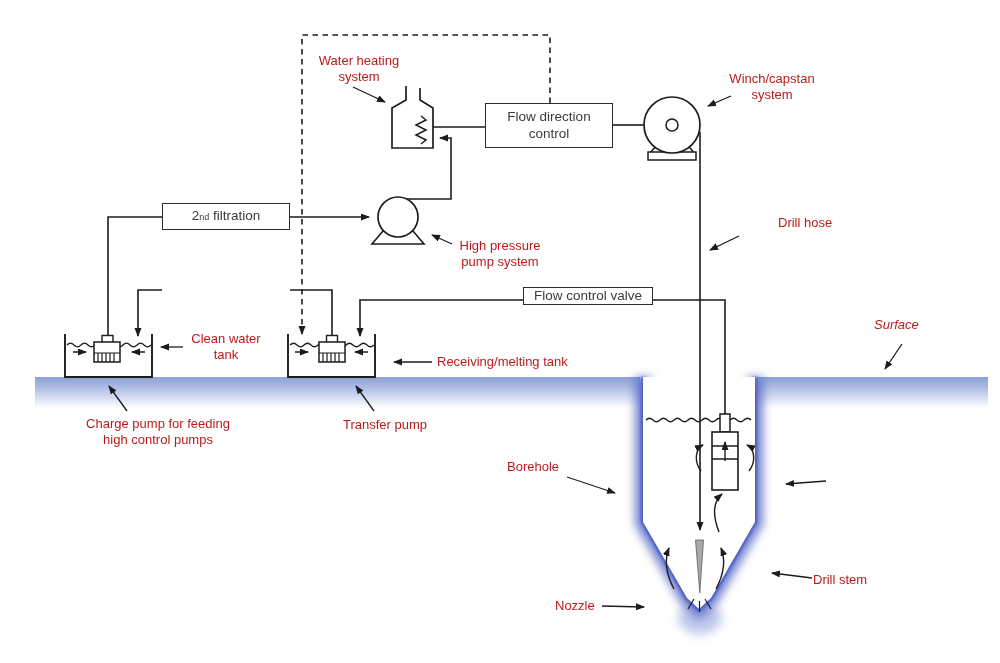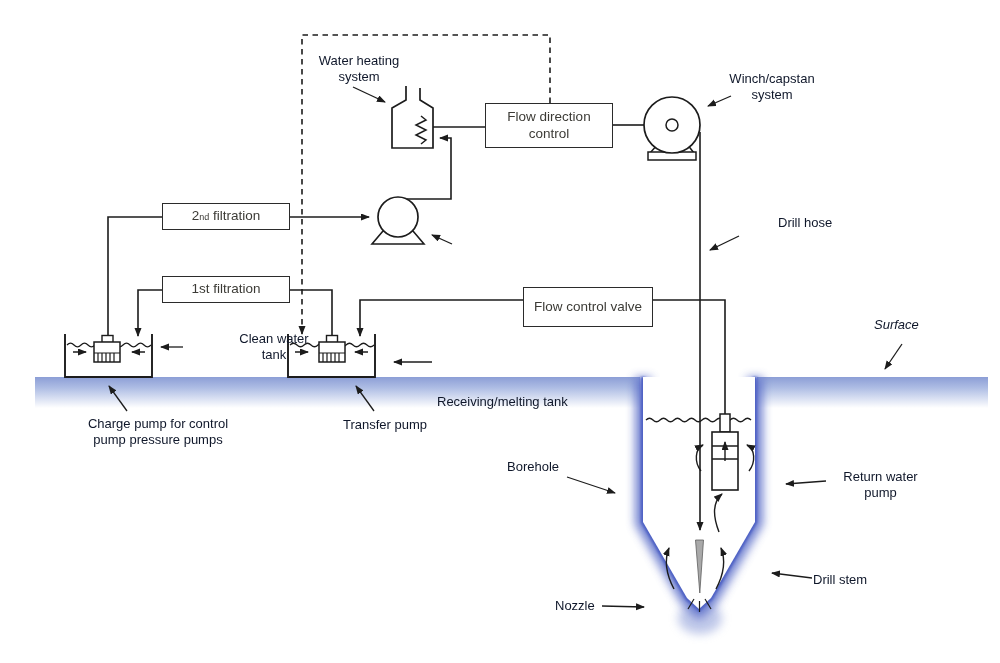--- a/index.html
+++ b/index.html
@@ -1,19 +1,19 @@
 <!DOCTYPE html>
 <html><head>
 <meta charset="utf-8">
 <style>
   html,body{margin:0;padding:0;background:#fff;}
   #stage{position:relative;width:1000px;height:663px;background:#ffffff;overflow:hidden;
          font-family:"Liberation Sans",sans-serif;color:#3c3b36;}
   #linework{position:absolute;left:0;top:0;}
-  .lbl{position:absolute;font-size:13px;line-height:1.22;color:#0f172a;white-space:nowrap;}
+  .lbl{position:absolute;font-size:13px;line-height:1.22;color:#b91c1c;white-space:nowrap;}
   .lbl.center{text-align:center;white-space:normal;}
   .box{position:absolute;background:#ffffff;border:1.6px solid #2b2b2b;display:flex;
        flex-direction:column;align-items:center;justify-content:center;
        font-size:13.5px;color:#3c3b36;line-height:1.25;box-sizing:border-box;}
   .box .inline{display:block;}
   .box sup{font-size:9px;line-height:0;}
   .box span{white-space:pre;}
 </style>
 </head>
 <body>
@@ -150,61 +150,58 @@
   <div class="inline">Flow direction</div>
   <div class="inline">control</div>
 </div>
 
 <div class="box" style="left:162px;top:203px;width:128px;height:27px;flex-direction:row;">
   <span>2</span>
       <sup>nd</sup>
       <span> filtration</span>
 </div>
 
-<div class="box" style="left:162px;top:276px;width:128px;height:27px;">
-  <div class="inline">1st filtration</div>
-</div>
-
-<div class="box" style="left:523px;top:287px;width:130px;height:40px;">
+
+<div class="box" style="left:523px;top:287px;width:130px;height:18px;">
   <div class="inline">Flow control valve</div>
 </div>
 
 <div class="lbl center" style="left:303px;top:53px;width:112px;">
   <div>Water heating</div>
   <div>system</div>
 </div>
 
 <div class="lbl center" style="left:712px;top:71px;width:120px;">
   <div>Winch/capstan</div>
   <div>system</div>
 </div>
 
+<div class="lbl center" style="left:448px;top:238px;width:104px;">
+  <div>High pressure</div>
+  <div>pump system</div>
+</div>
 
 <div class="lbl" style="left:778px;top:215px;">Drill hose</div>
 
-<div class="lbl center" style="left:186px;top:331px;width:80px;margin-left:48px;">
+<div class="lbl center" style="left:186px;top:331px;width:80px;">
   <div>Clean water</div>
   <div>tank</div>
 </div>
 
-<div class="lbl" style="left:437px;top:354px;margin-top:40px;">Receiving/melting tank</div>
+<div class="lbl" style="left:437px;top:354px;">Receiving/melting tank</div>
 
 <div class="lbl" style="left:874px;top:317px;font-style:italic;">Surface</div>
 
 <div class="lbl center" style="left:80px;top:416px;width:156px;">
-  <div>Charge pump for control</div>
-  <div>pump pressure pumps</div>
+  <div>Charge pump for feeding</div>
+  <div>high control pumps</div>
 </div>
 
 <div class="lbl" style="left:343px;top:417px;text-align:center;">Transfer pump</div>
 
 <div class="lbl" style="left:507px;top:459px;">Borehole</div>
 
-<div class="lbl center" style="left:828px;top:469px;width:105px;">
-  <div>Return water</div>
-  <div>pump</div>
-</div>
 
 <div class="lbl" style="left:813px;top:572px;text-align:right;">Drill stem</div>
 
 <div class="lbl" style="left:555px;top:598px;">Nozzle</div>
 
 </div>
 
 </body></html>

